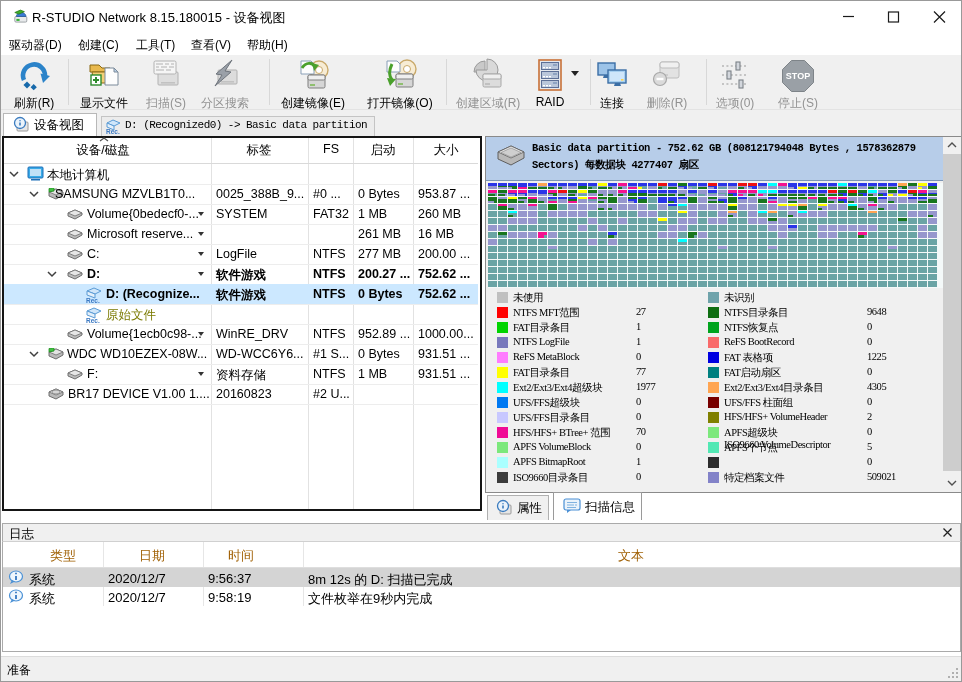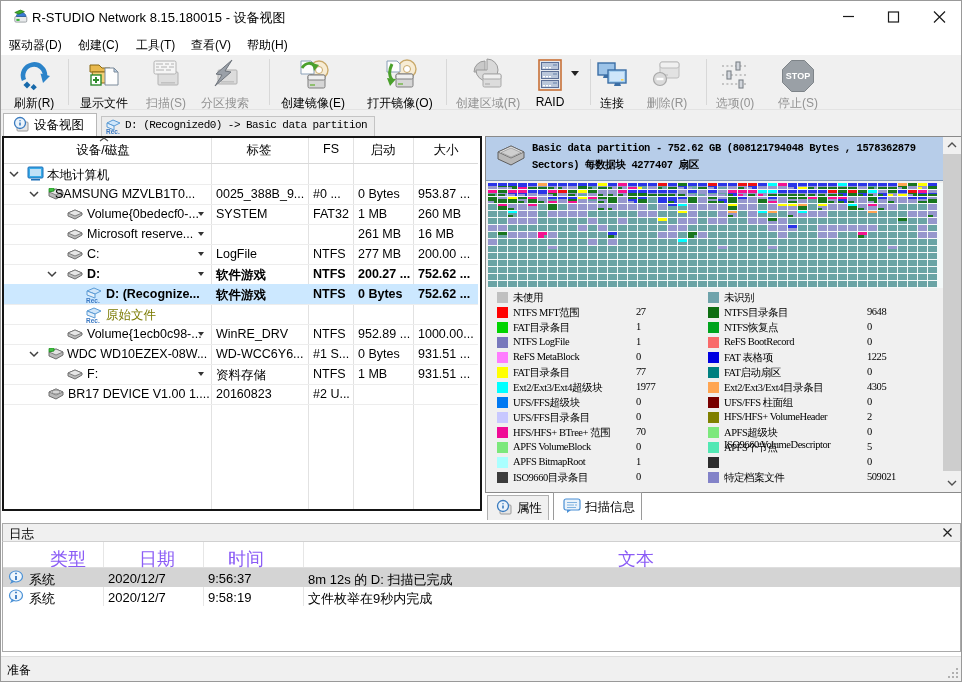--- a/index.html
+++ b/index.html
@@ -32,21 +32,21 @@
 .sw{position:absolute;width:11px;height:11px}
 .lt{position:absolute;font-family:Liberation Serif, serif;font-size:10.5px;color:#000;white-space:nowrap;letter-spacing:-.45px}
 #sbar{left:942px;top:136px;width:18px;height:355px;background:#f0f0f0}
 #sthumb{left:942px;top:153px;width:18px;height:317px;background:#cdcdcd}
 .rtab{font-size:12.5px;color:#000}
 #ptab{left:486px;top:494px;width:62px;height:25px;background:#f0f0f0;border:1px solid #b0b0b0;border-bottom:none}
 #stab{left:552px;top:491px;width:89px;height:28px;background:#fff;border:1px solid #9a9a9a;border-bottom:none}
 #logpanel{left:1px;top:522px;width:959px;height:129px;background:#fff;border:1px solid #aaa}
 #logtitle{left:1px;top:522px;width:959px;height:19px;background:#f0f0f0;border:1px solid #aaa;border-bottom:1px solid #d0d0d0;font-size:12.5px}
 .lgv{top:541px;width:1px;height:64px;background:#e6e6e6}
-.lhdr{top:546px;font-size:18px;color:#8b5cf6}
+.lhdr{top:546px;font-size:13px;color:#a16207}
 .lrow{font-size:13px;color:#000;white-space:nowrap}
 #statusbar{left:0;top:655px;width:960px;height:25px;background:#f0f0f0;border-top:1px solid #dcdcdc;font-size:12px}
 svg{display:block}
 </style></head><body>
 <div class="abs" id="titlebar"></div>
 <svg class="abs" style="left:13px;top:8px" width="16" height="15" viewBox="0 0 20 18">
  <rect x="1" y="9" width="15" height="7" rx="1.5" fill="#e8eaec" stroke="#8a8f94" stroke-width="1"></rect>
  <rect x="3" y="12" width="4" height="2.5" fill="#35b335"></rect>
  <path d="M3 9 a6 5 0 0 1 12 0z" fill="#3a7bd5" stroke="#2a5a9a" stroke-width="1"></path>
  <path d="M1 4 l7 -3 5 2 -7 3z" fill="#3fae2a" stroke="#2a7a1a" stroke-width="1"></path>

